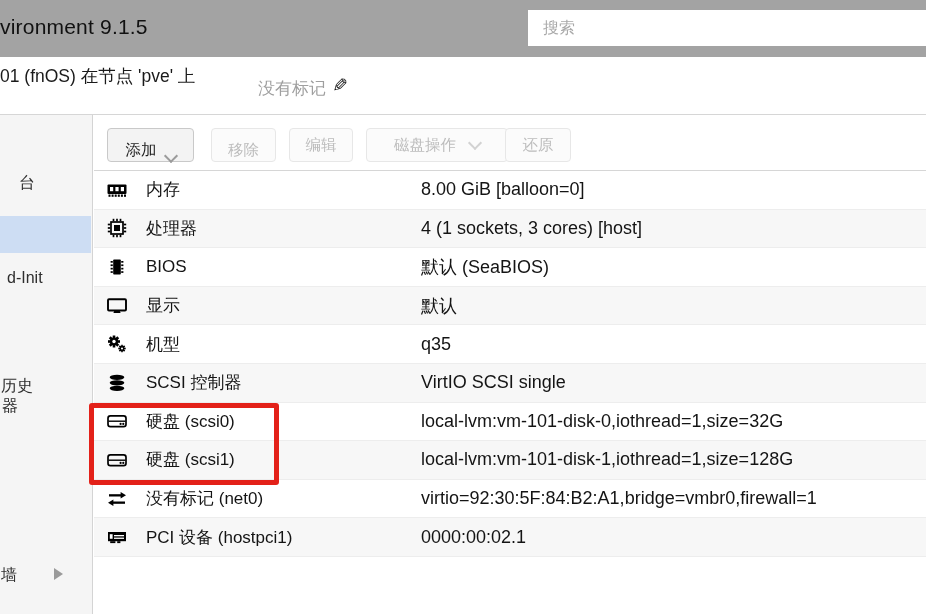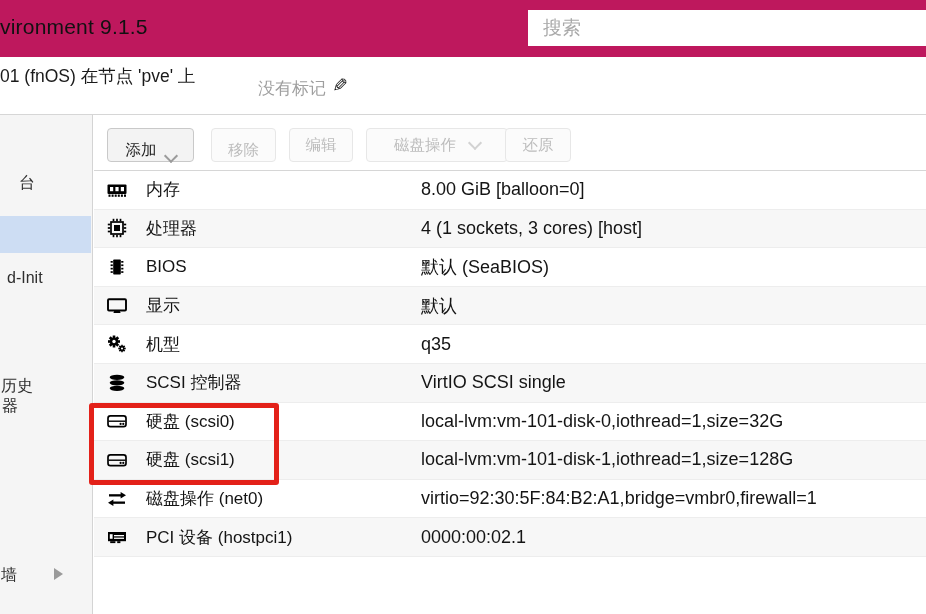--- a/index.html
+++ b/index.html
@@ -1,22 +1,22 @@
 <!DOCTYPE html>
 <html><head>
 <meta charset="utf-8">
 <style>
   html,body{margin:0;padding:0;background:#fff;}
   body{width:926px;height:614px;overflow:hidden;font-family:"Liberation Sans",sans-serif;-webkit-font-smoothing:antialiased;}
   .app{position:relative;width:926px;height:614px;background:#fff;}
 
   
-  .header{position:absolute;left:0;top:0;width:926px;height:71px;background:#be185d;text-decoration:underline;}
+  .header{position:absolute;left:0;top:0;width:926px;height:71px;background:#a3a3a3;text-decoration:underline;}
   .app-title{position:absolute;left:0;top:15px;font-size:21px;color:#111;white-space:nowrap;letter-spacing:0.2px;}
-  .search-input{position:absolute;left:528px;top:10px;width:398px;height:36px;border:none;outline:none;background:#fff;box-sizing:border-box;padding:0 0 0 15px;font-size:19px;font-family:"Liberation Sans",sans-serif;color:#333;}
+  .search-input{position:absolute;left:528px;top:10px;width:398px;height:36px;border:none;outline:none;background:#fff;box-sizing:border-box;padding:0 0 0 15px;font-size:16px;font-family:"Liberation Sans",sans-serif;color:#333;}
   .search-input::placeholder{color:#a9a9a9;}
 
   
   .crumb-bar{position:absolute;left:0;top:57px;width:926px;height:57px;background:#fff;}
   .vm-title{position:absolute;left:0;top:7px;font-size:17.5px;color:#1a1a1a;white-space:nowrap;}
   .tags-label{position:absolute;left:258px;top:20px;font-size:17px;color:#9f9f9f;white-space:nowrap;}
   .pencil{position:absolute;left:332px;top:17px;font-size:19px;color:#111;display:inline-block;transform:scaleX(-1);}
 
   
   .content{position:absolute;left:0;top:114px;width:926px;height:500px;border-top:1px solid #d6d6d6;box-sizing:border-box;}
@@ -242,21 +242,21 @@
 
         <div class="hw-row">
           <span class="hw-icon">
             <svg width="20" height="20" viewBox="0 0 20 20" fill="#000">
                 <rect x="2" y="5.2" width="12" height="2.3"></rect>
                 <path d="M13.6 3.1 L19 6.35 L13.6 9.6 Z"></path>
                 <rect x="6" y="12.5" width="12" height="2.3"></rect>
                 <path d="M6.4 10.4 L1 13.65 L6.4 16.9 Z"></path>
               </svg>
           </span>
-          <span class="hw-label">磁盘操作 (net0)</span>
+          <span class="hw-label">没有标记 (net0)</span>
           <span class="hw-value">virtio=92:30:5F:84:B2:A1,bridge=vmbr0,firewall=1</span>
         </div>
 
         <div class="hw-row alt">
           <span class="hw-icon">
             <svg width="20" height="20" viewBox="0 0 20 20">
                 <rect x="1" y="5" width="18" height="9.2" fill="#000"></rect>
                 <rect x="2.8" y="7.2" width="2.8" height="4.6" fill="#fff"></rect>
                 <rect x="7" y="8" width="10" height="1.3" fill="#fff"></rect>
                 <rect x="7" y="10.6" width="10" height="1.3" fill="#fff"></rect>

